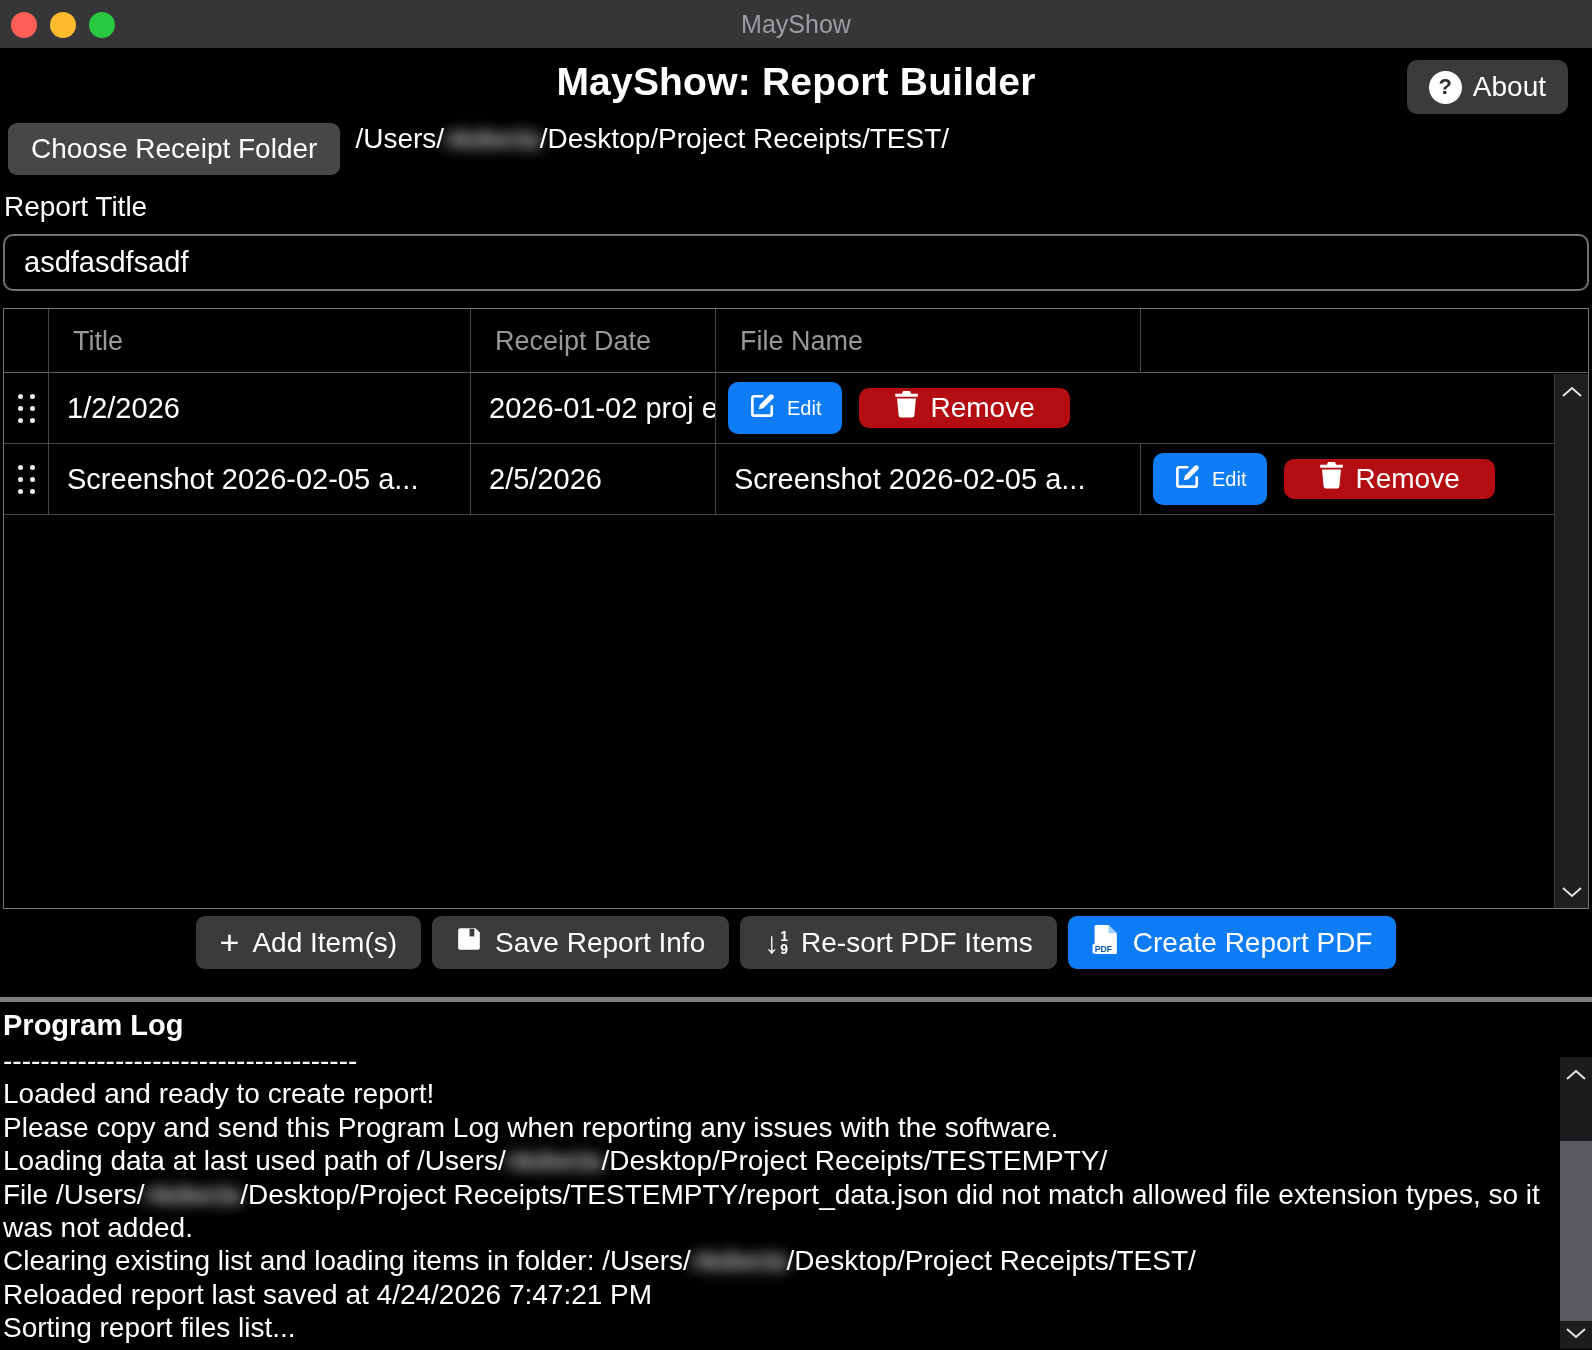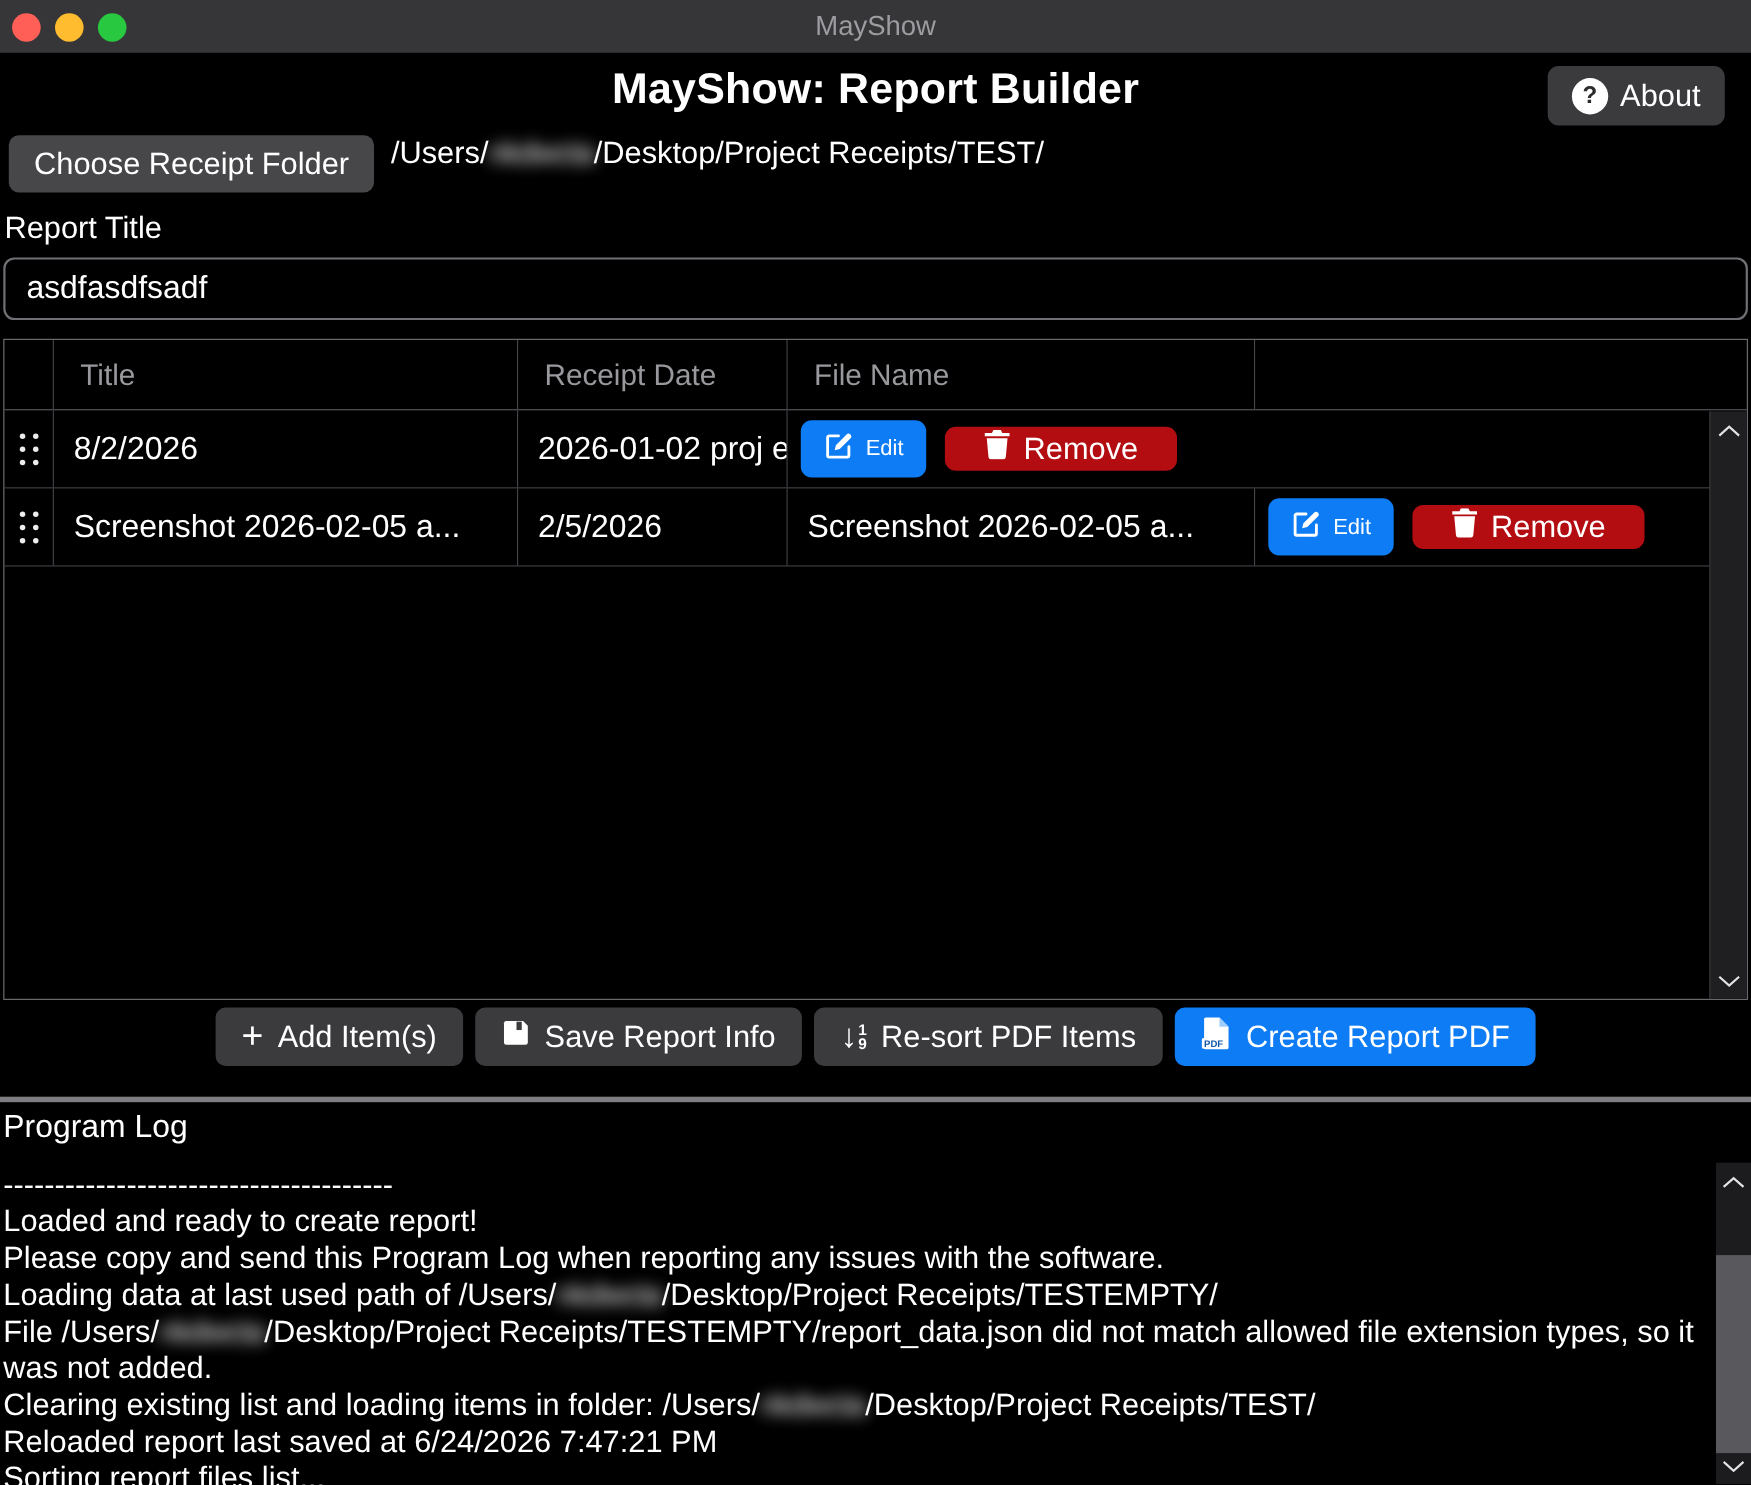--- a/index.html
+++ b/index.html
@@ -70,21 +70,21 @@
   .tb-btn{height:53px;background:var(--gray-btn);border:none;border-radius:9px;color:#fff;font-size:28px;
     display:flex;align-items:center;gap:13px;padding:0 24px;cursor:pointer;font-family:inherit;}
   .tb-btn.primary{background:var(--accent);}
   .plus-ico{font-size:34px;font-weight:400;line-height:0;position:relative;top:-1px;}
   .sort-ico{display:inline-flex;align-items:center;}
   .sort-ico .arr{font-size:30px;font-weight:700;line-height:0;}
   .sort-ico .nums{display:flex;flex-direction:column;font-size:14px;font-weight:700;line-height:13px;margin-left:1px;}
   
   .log-divider{margin-top:28px;height:5px;background:#7f7f83;}
   .log{position:relative;padding:7px 46px 0 3px;height:347px;}
-  .log-heading{font-size:29px;font-weight:400;margin:0 0 18px 0;}
+  .log-heading{font-size:29px;font-weight:700;margin:0 0 2px 0;}
   .log-line{font-size:28px;line-height:33.4px;word-wrap:break-word;}
   .redacted{display:inline-block;filter:blur(7px);opacity:.95;letter-spacing:-1px;}
   .log-scroll{position:absolute;top:55px;right:0;bottom:0;width:32px;background:#1c1c1f;}
   .log-thumb{position:absolute;top:84px;left:0;width:100%;height:180px;background:#59595d;cursor:pointer;}
 </style>
 </head>
 <body>
 
 <div class="titlebar">
   <div class="lights">
@@ -124,21 +124,21 @@
     <div class="td handle">
       <span class="dots">
           <i></i>
           <i></i>
           <i></i>
           <i></i>
           <i></i>
           <i></i>
         </span>
     </div>
-    <div class="td">8/2/2026</div>
+    <div class="td">1/2/2026</div>
     <div class="td">2026-01-02 proj expense ...</div>
     <div class="td actions">
       <button class="btn btn-edit">
         <span><svg width="27" height="27" viewBox="0 0 24 24">
               <path fill="none" stroke="#fff" stroke-width="2.3" stroke-linecap="round" d="M20.2 12.6v7.1a1.3 1.3 0 0 1-1.3 1.3H4.3A1.3 1.3 0 0 1 3 19.7V5.1a1.3 1.3 0 0 1 1.3-1.3h7.5"></path>
               <path fill="#fff" d="M21.4 2.6a2.3 2.3 0 0 1 0 3.2l-8.6 8.6-4.1 1 1-4.1 8.6-8.6a2.3 2.3 0 0 1 3.1-.1z"></path>
             </svg></span>
         <span>Edit</span>
       </button>
       <button class="btn btn-remove">
@@ -228,21 +228,21 @@
 
 <div class="log-divider"></div>
 <div class="log">
   <div class="log-heading">Program Log</div>
   <div class="log-line">--------------------------------------</div>
   <div class="log-line">Loaded and ready to create report!</div>
   <div class="log-line">Please copy and send this Program Log when reporting any issues with the software.</div>
   <div class="log-line">Loading data at last used path of /Users/<span class="redacted">nkdwcta</span>/Desktop/Project Receipts/TESTEMPTY/</div>
   <div class="log-line">File /Users/<span class="redacted">nkdwcta</span>/Desktop/Project Receipts/TESTEMPTY/report_data.json did not match allowed file extension types, so it was not added.</div>
   <div class="log-line">Clearing existing list and loading items in folder: /Users/<span class="redacted">nkdwcta</span>/Desktop/Project Receipts/TEST/</div>
-  <div class="log-line">Reloaded report last saved at 6/24/2026 7:47:21 PM</div>
+  <div class="log-line">Reloaded report last saved at 4/24/2026 7:47:21 PM</div>
   <div class="log-line">Sorting report files list...</div>
 
   <div class="log-scroll">
     <span class="chev up"><svg width="22" height="12" viewBox="0 0 22 12">
           <polyline points="2,10 11,2 20,10" fill="none" stroke="#e3e3e5" stroke-width="2"></polyline>
         </svg></span>
     <div class="log-thumb"></div>
     <span class="chev down"><svg width="22" height="12" viewBox="0 0 22 12">
           <polyline points="2,2 11,10 20,2" fill="none" stroke="#e3e3e5" stroke-width="2"></polyline>
         </svg></span>

